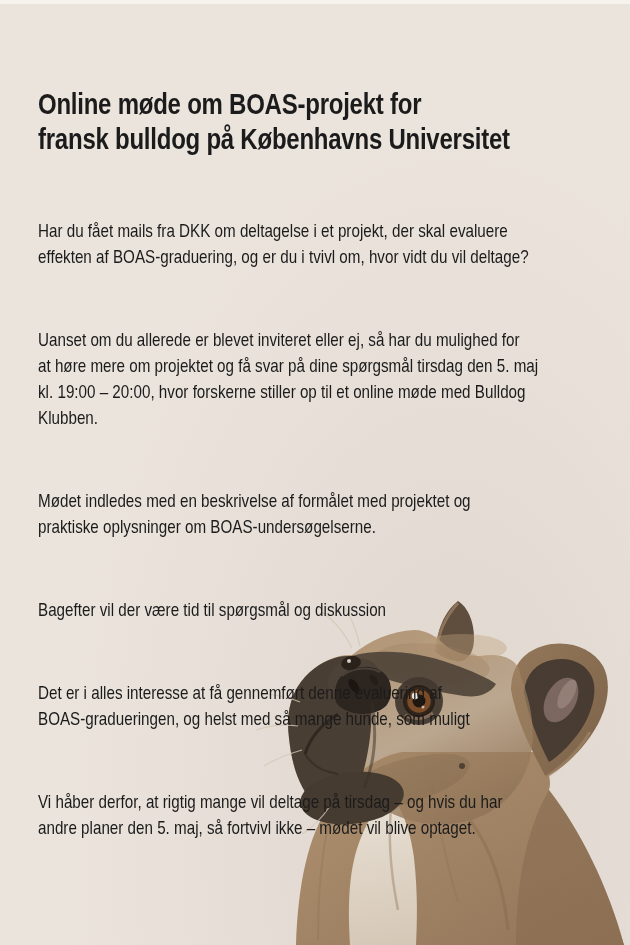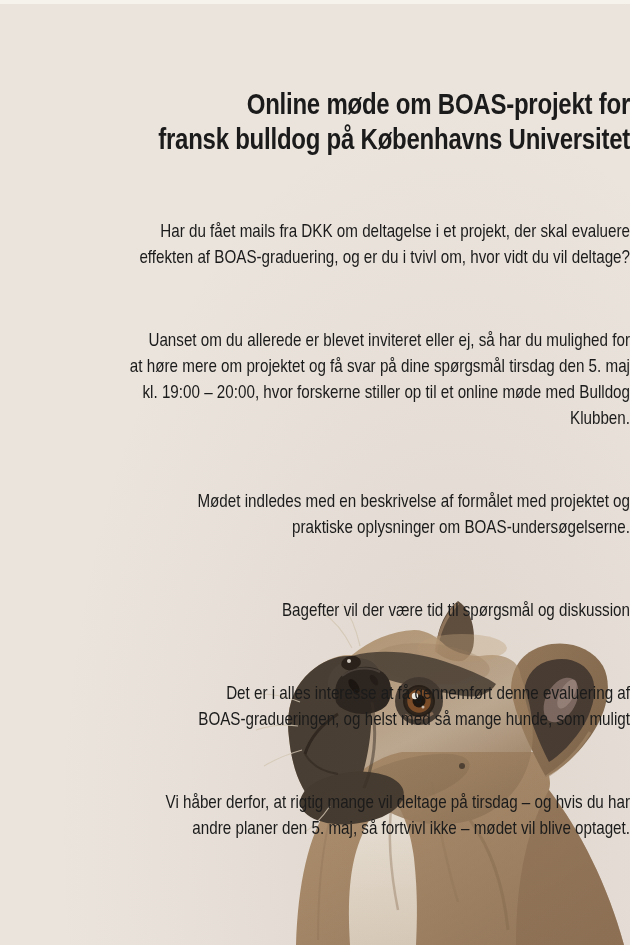--- a/index.html
+++ b/index.html
@@ -3,21 +3,20 @@
 <meta charset="utf-8">
 <style>
   html,body { margin:0; padding:0; }
   .page {
     position: relative;
     width: 630px;
     height: 945px;
     background: #ebe4dd;
     overflow: hidden;
     font-family: "Liberation Sans", sans-serif;
-    text-align: right;
   }
   .top-strip {
     position: absolute; left:0; top:0; width:630px; height:4px;
     background: #f6f2ec;
   }
   .photo-ambience {
     position: absolute; inset:0;
     background: radial-gradient(ellipse at 72% 88%, rgba(118,94,70,0.10), rgba(118,94,70,0) 62%);
     pointer-events: none;
   }

